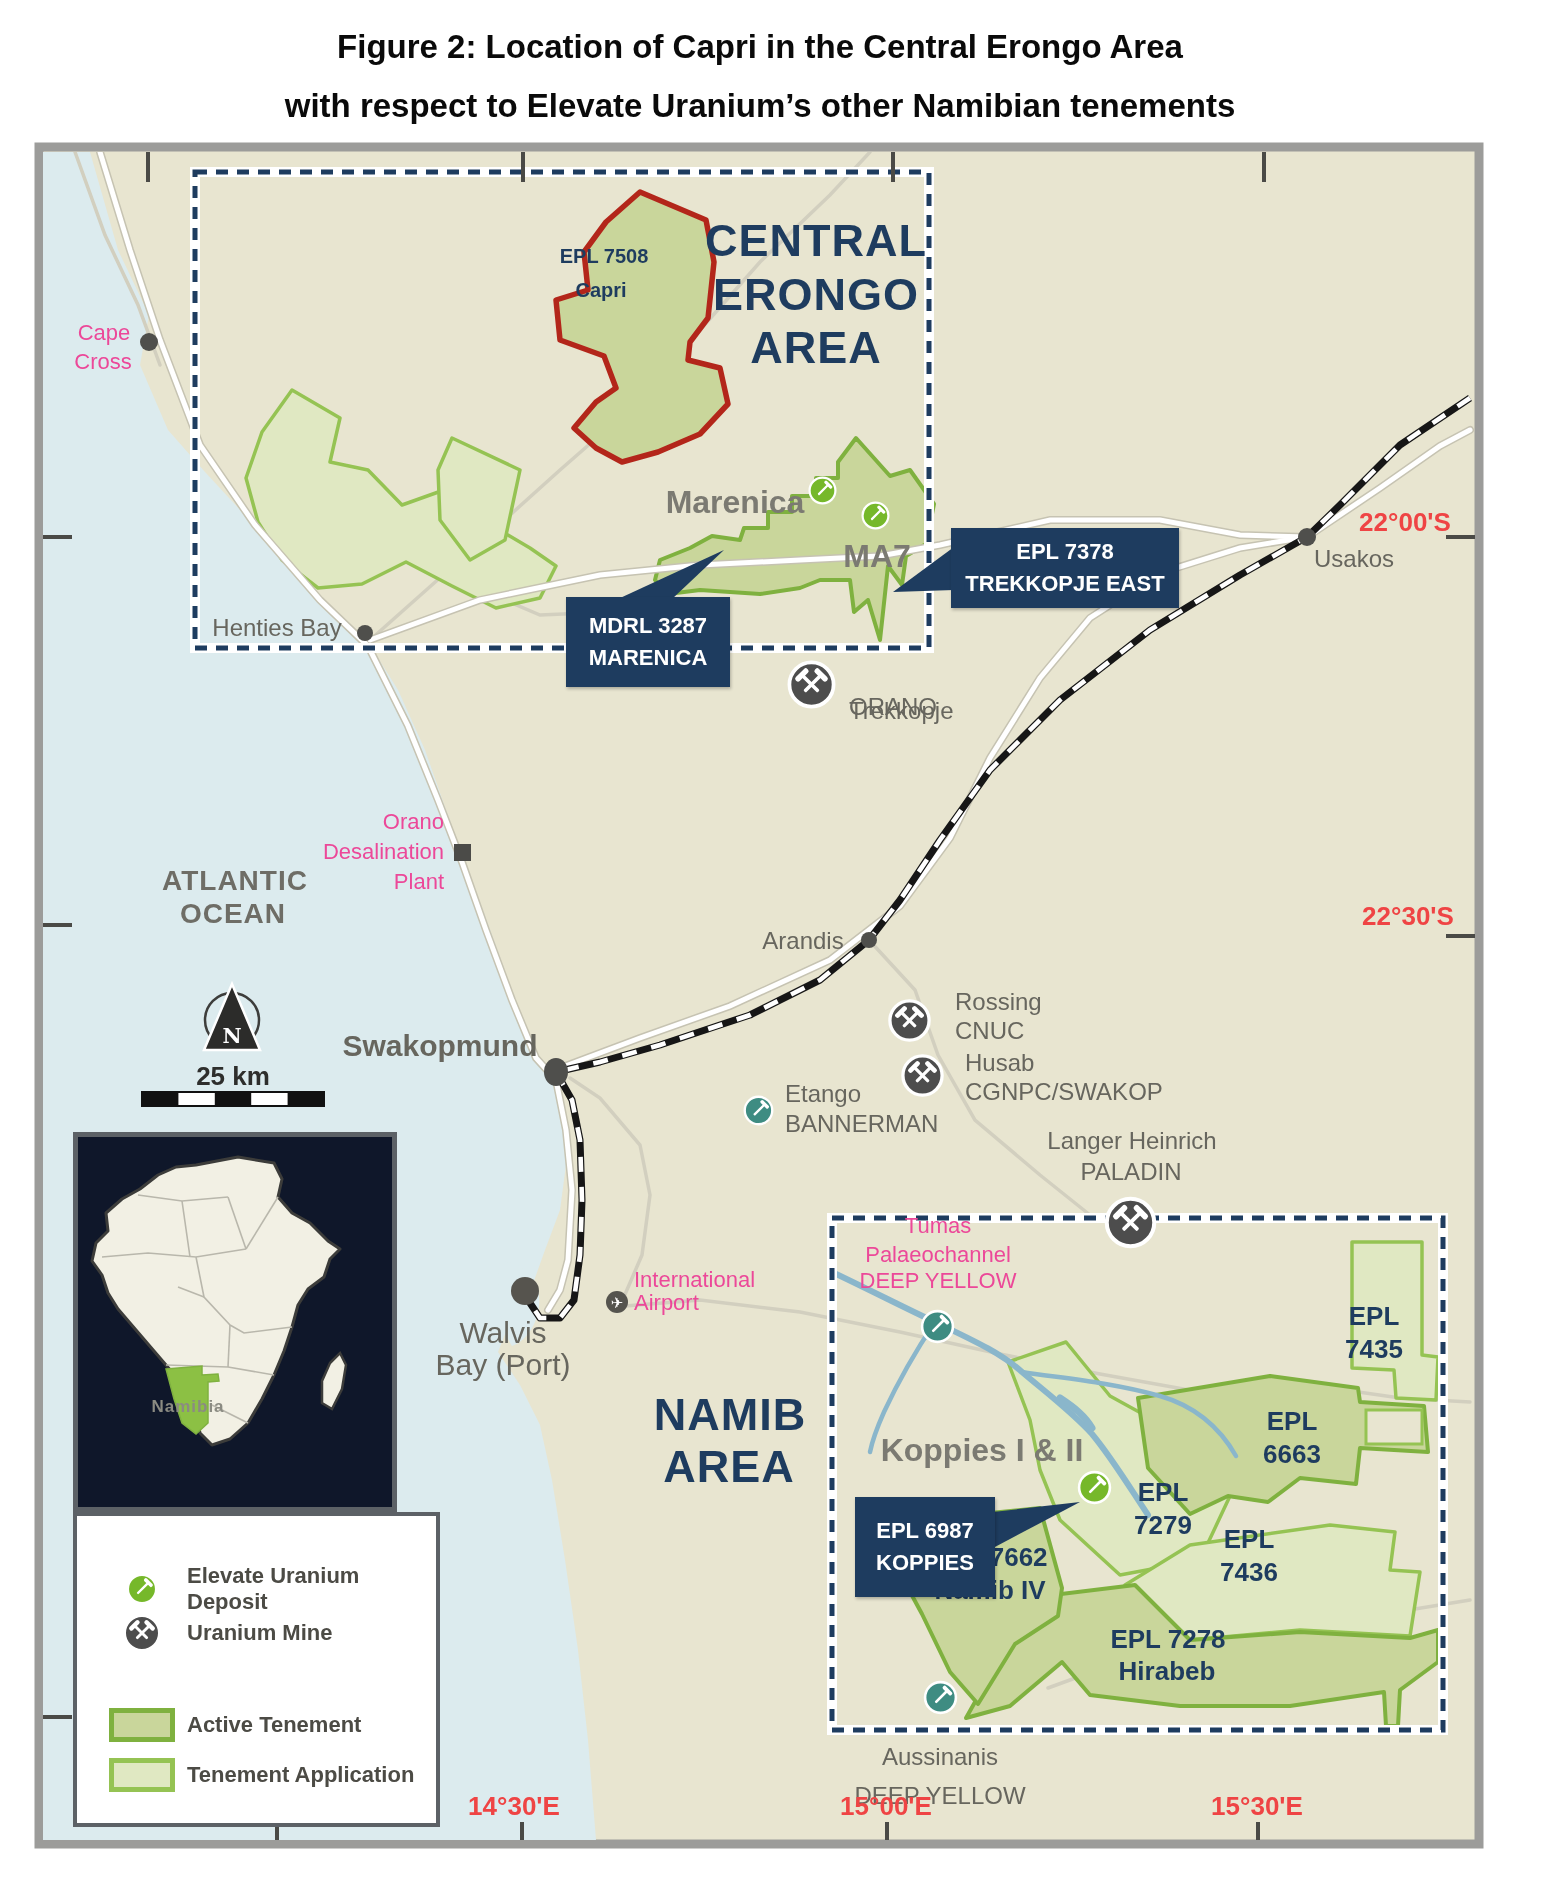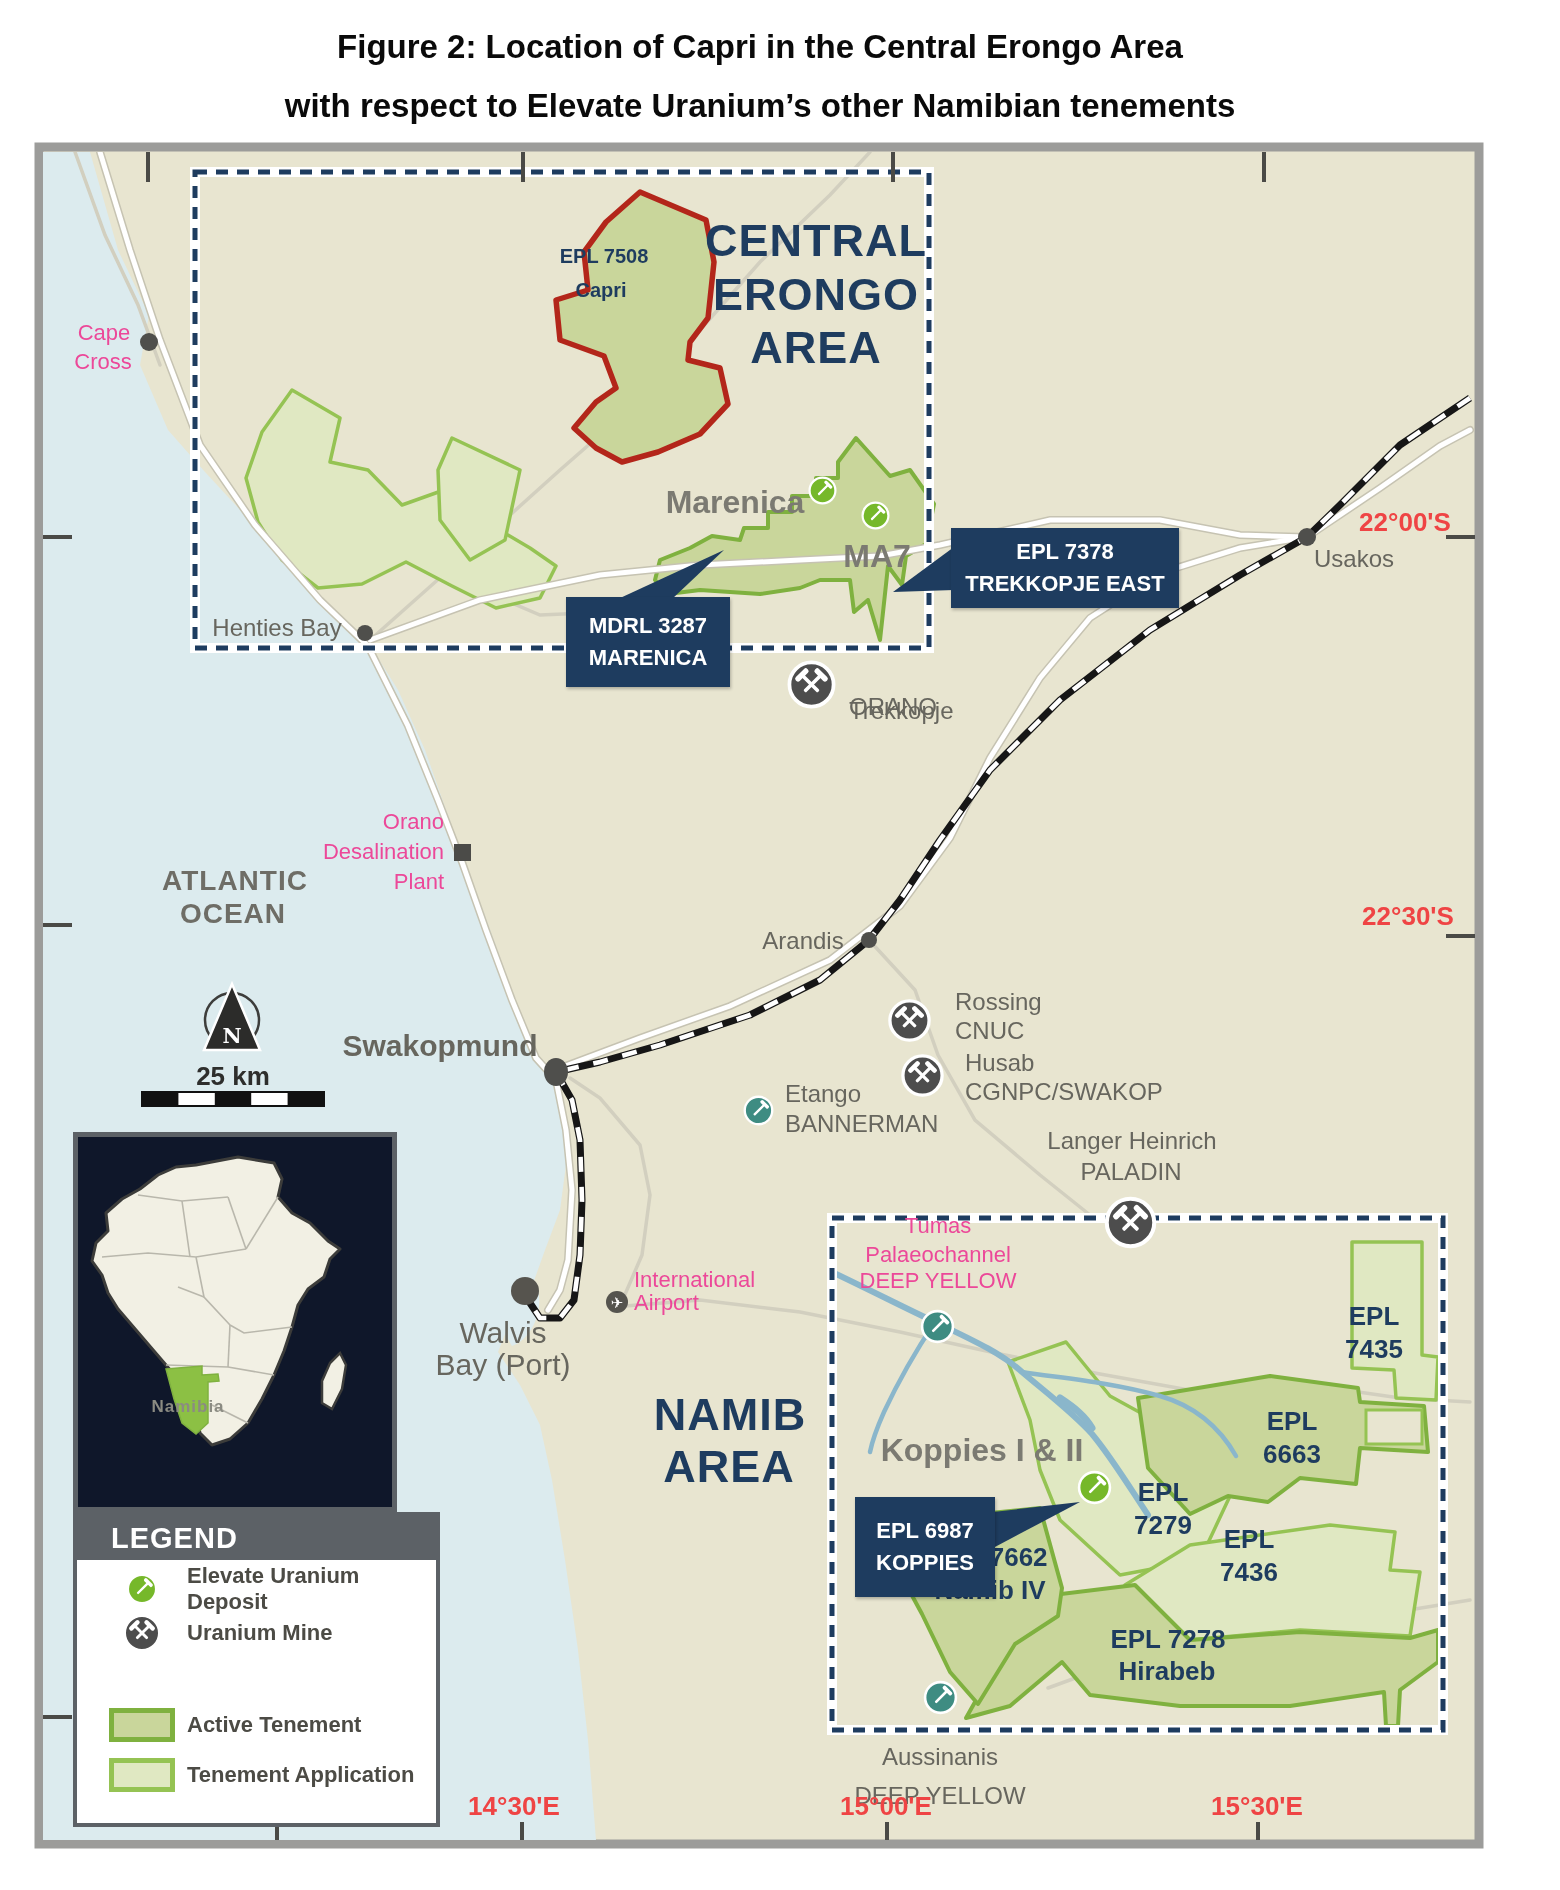--- a/index.html
+++ b/index.html
@@ -309,21 +309,20 @@
       <path d="M88,228 L150,230"></path>
         <path d="M134,268 L170,286"></path>
     </g>
     <path fill="#8cc044" stroke="#7fb13f" stroke-width="1.5" d="M88,232 L124,229 L124,238 L140,237 L141,244 L130,245 L130,286 L118,297 L104,286 L96,262 Z"></path>
     <path fill="#f2f0e4" stroke="#3c3c3a" stroke-width="2.5" d="M252,226 L262,216 L268,228 L264,252 L254,272 L244,266 L244,244 Z"></path>
   </svg>
   <div class="lbl namibia-lbl c" style="left:110px;top:270px;">Namibia</div>
 </div>
 
 <div class="legend-box">
-  <div class="legend-head">LEGEND</div>
 
   <div class="legend-row" style="top:56px;">
     <svg class="swatch" style="width:34px;height:34px;left:48px;" viewBox="-24 -24 48 48">
       <circle r="20" fill="#76b82a" stroke="#ffffff" stroke-width="3.4"></circle>
       <g transform="rotate(45) scale(0.85)">
           <rect x="-2" y="-15" width="4" height="26" rx="1.6" fill="#fff"></rect>
           <rect x="-9" y="-18" width="18" height="6" rx="2.6" fill="#fff"></rect>
         </g>
     </svg>
     <span class="legend-label">Elevate Uranium Deposit</span>

